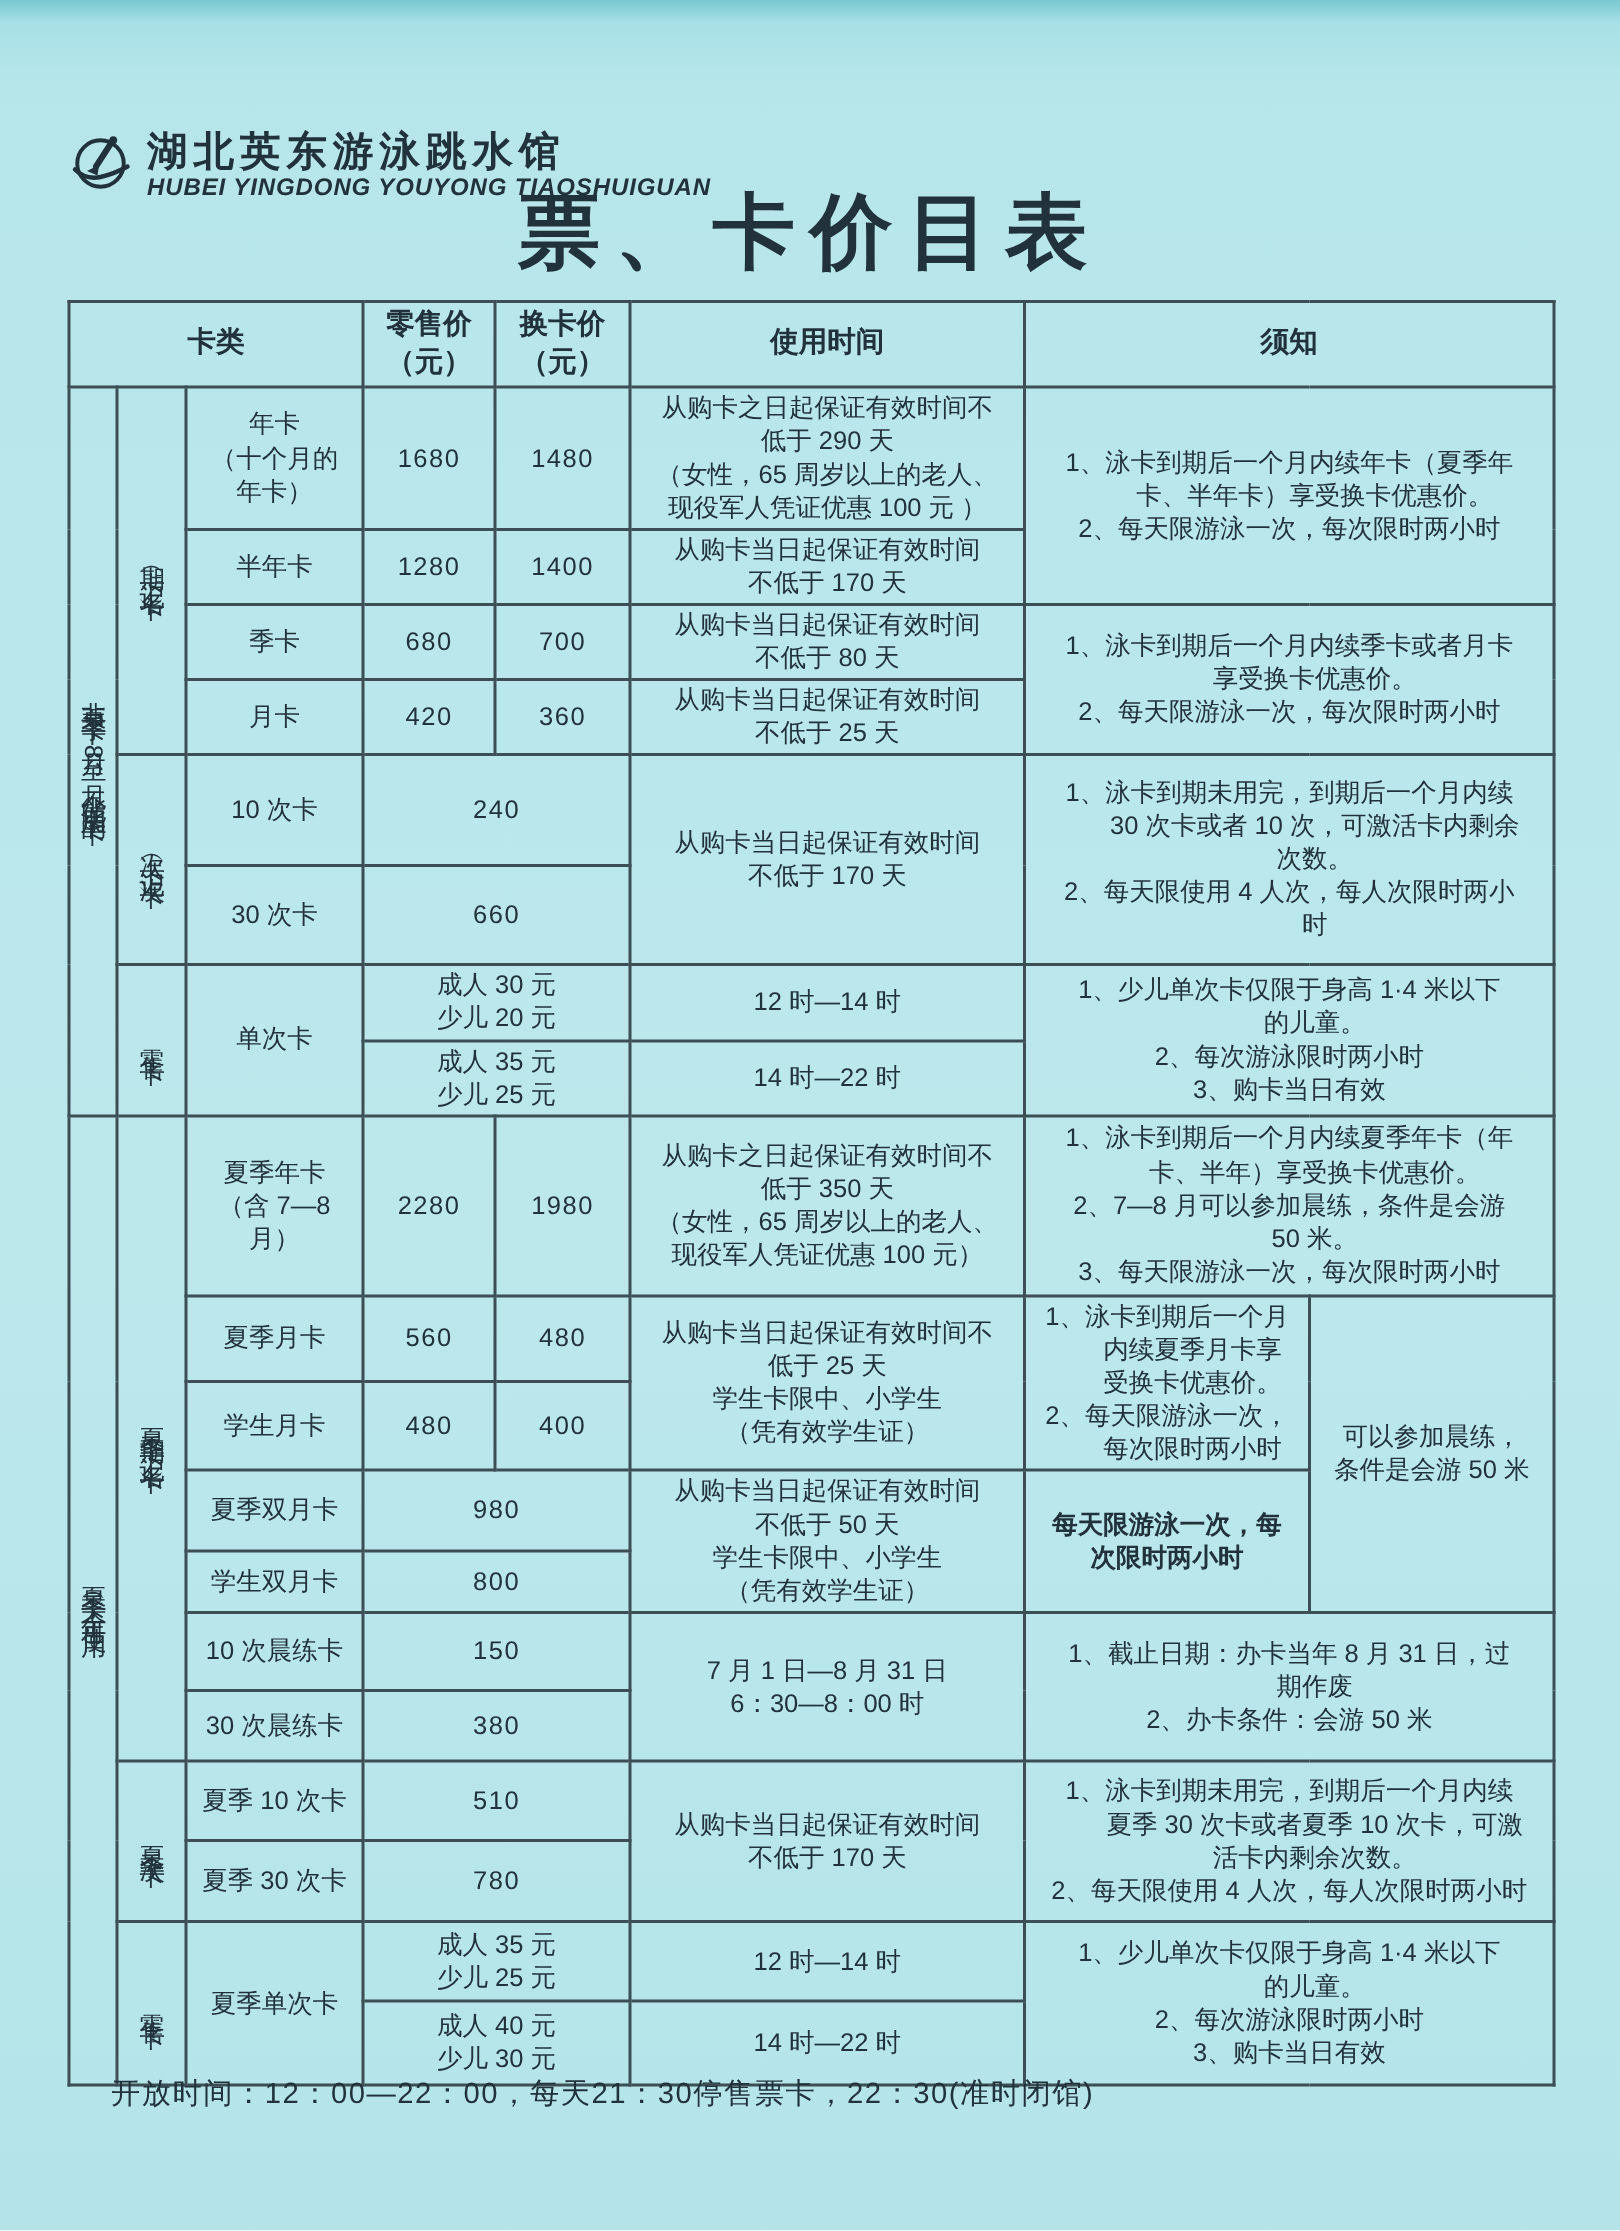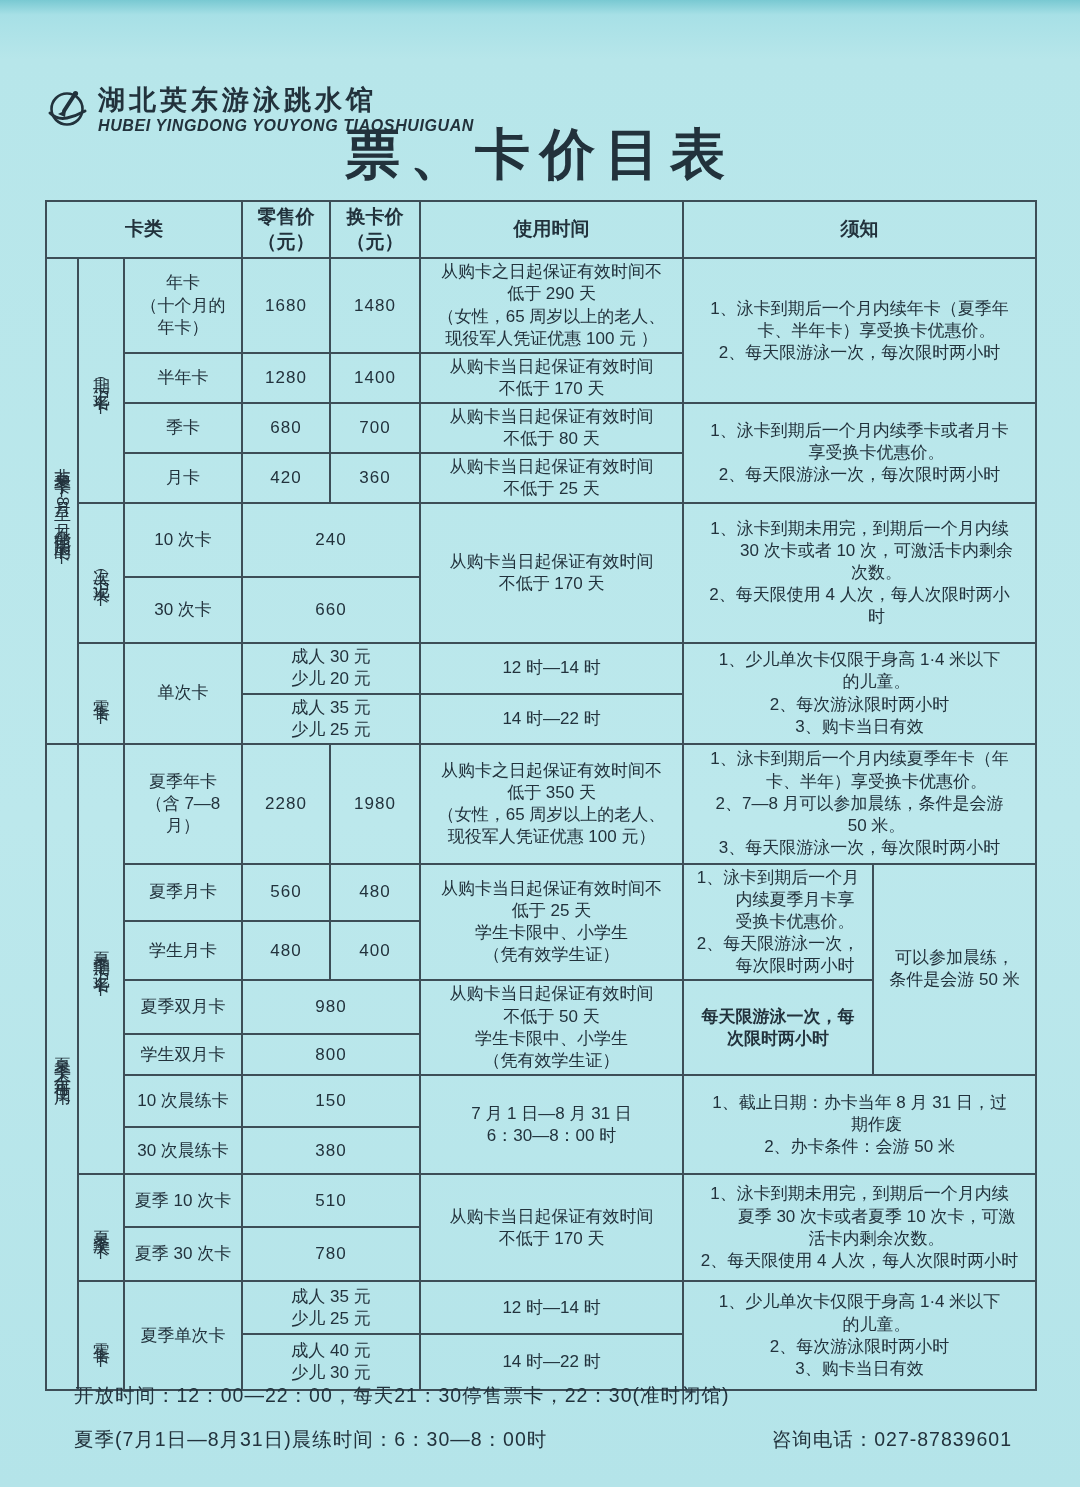--- a/index.html
+++ b/index.html
@@ -256,19 +256,15 @@
     <tr style="height:56px">
       <td colspan="2">成人 40 元
 少儿 30 元</td>
       <td class="usage">14 时—22 时</td>
     </tr>
   </tbody>
     </table>
 
   <div class="footer">
     <div>开放时间：12：00—22：00，每天21：30停售票卡，22：30(准时闭馆)</div>
-    <div class="row2">
-      <span>夏季(7月1日—8月31日)晨练时间：6：30—8：00时</span>
-      <span>咨询电话：027-87839601</span>
-    </div>
   </div>
 
 </div>
 
 </body></html>

